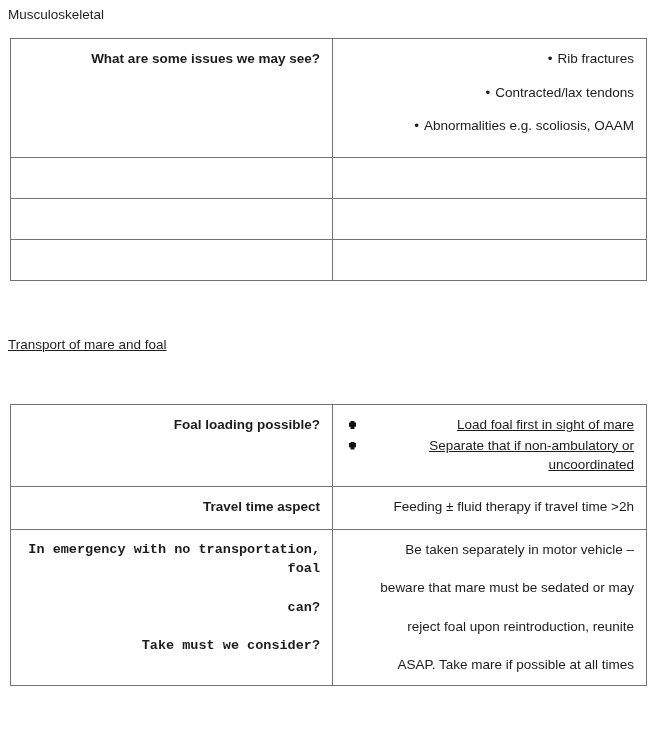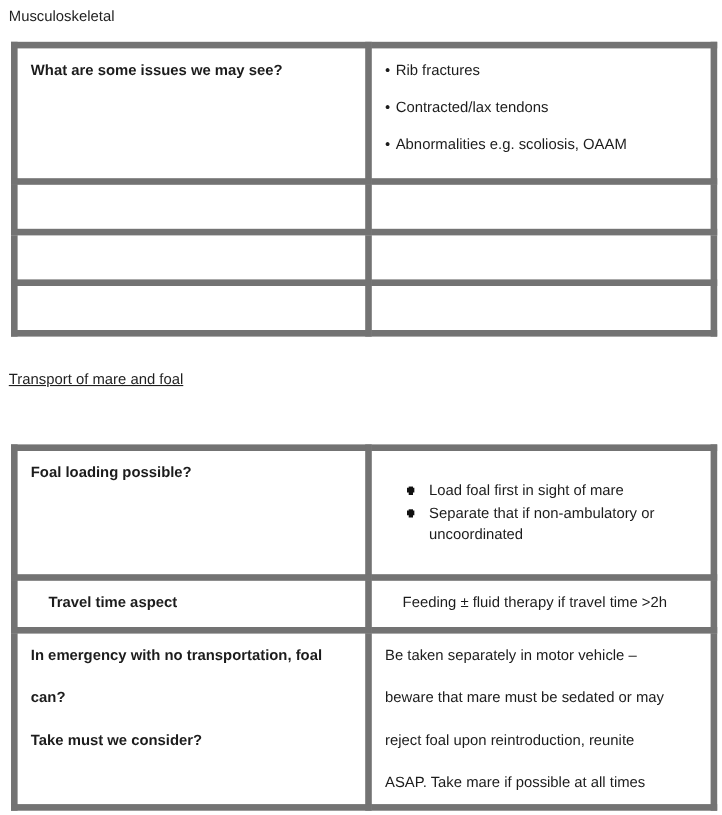--- a/index.html
+++ b/index.html
@@ -13,20 +13,21 @@
     overflow: hidden;
     font-family: "Liberation Sans", sans-serif;
     color: #1a1a1a;
     -webkit-font-smoothing: antialiased;
   }
   .page {
     position: relative;
     width: 528px;
     height: 741px;
     background: #ffffff;
+    text-align: right;
   }
 
   .section-heading {
     position: absolute;
     left: 8px;
     font-size: 13.5px;
     font-weight: 400;
     color: #1f1f1f;
     line-height: 1.3;
     white-space: nowrap;
@@ -39,21 +40,21 @@
     left: 10px;
     width: 636px;
     border-collapse: collapse;
     table-layout: fixed;
     background: #ffffff;
   }
   #table-musculoskeletal { top: 38px; }
   #table-transport { top: 404px; }
 
   table.qtable td {
-    border: 6px solid #737373;
+    border: 1px solid #737373;
     vertical-align: top;
     padding: 10px 12px 10px 12px;
     font-size: 13.5px;
     line-height: 1.45;
     color: #1c1c1c;
     background: #ffffff;
   }
   table.qtable col.c1 { width: 322px; }
   table.qtable col.c2 { width: 314px; }
 
@@ -77,22 +78,23 @@
     margin-right: 5px;
   }
 
   
   #table-musculoskeletal tr.r-main td { height: 98px; }
   #table-musculoskeletal tr.r-empty td { height: 20px; }
 
   
   ul.wing-list {
     list-style: none;
-    margin: 16px;
-    padding: 0;
+    margin: 0;
+    padding: 0;
+    text-decoration: underline;
   }
   ul.wing-list li {
     position: relative;
     padding-left: 24px;
     margin: 0 0 1px 0;
     line-height: 1.45;
   }
   .wing-bullet {
     position: absolute;
     left: 4px;
@@ -113,20 +115,21 @@
 
   .line-spaced p {
     margin: 0 0 19px 0;
     padding: 0;
   }
   .line-spaced p:last-child { margin-bottom: 0; }
 
   .q-lines p {
     margin: 0 0 19px 0;
     padding: 0;
+    font-family: Liberation Mono, monospace;
   }
   .q-lines p:last-child { margin-bottom: 0; }
 </style>
 </head>
 <body>
 
 <div class="page">
 
   <div class="section-heading" id="heading-musculoskeletal">Musculoskeletal</div>
 

